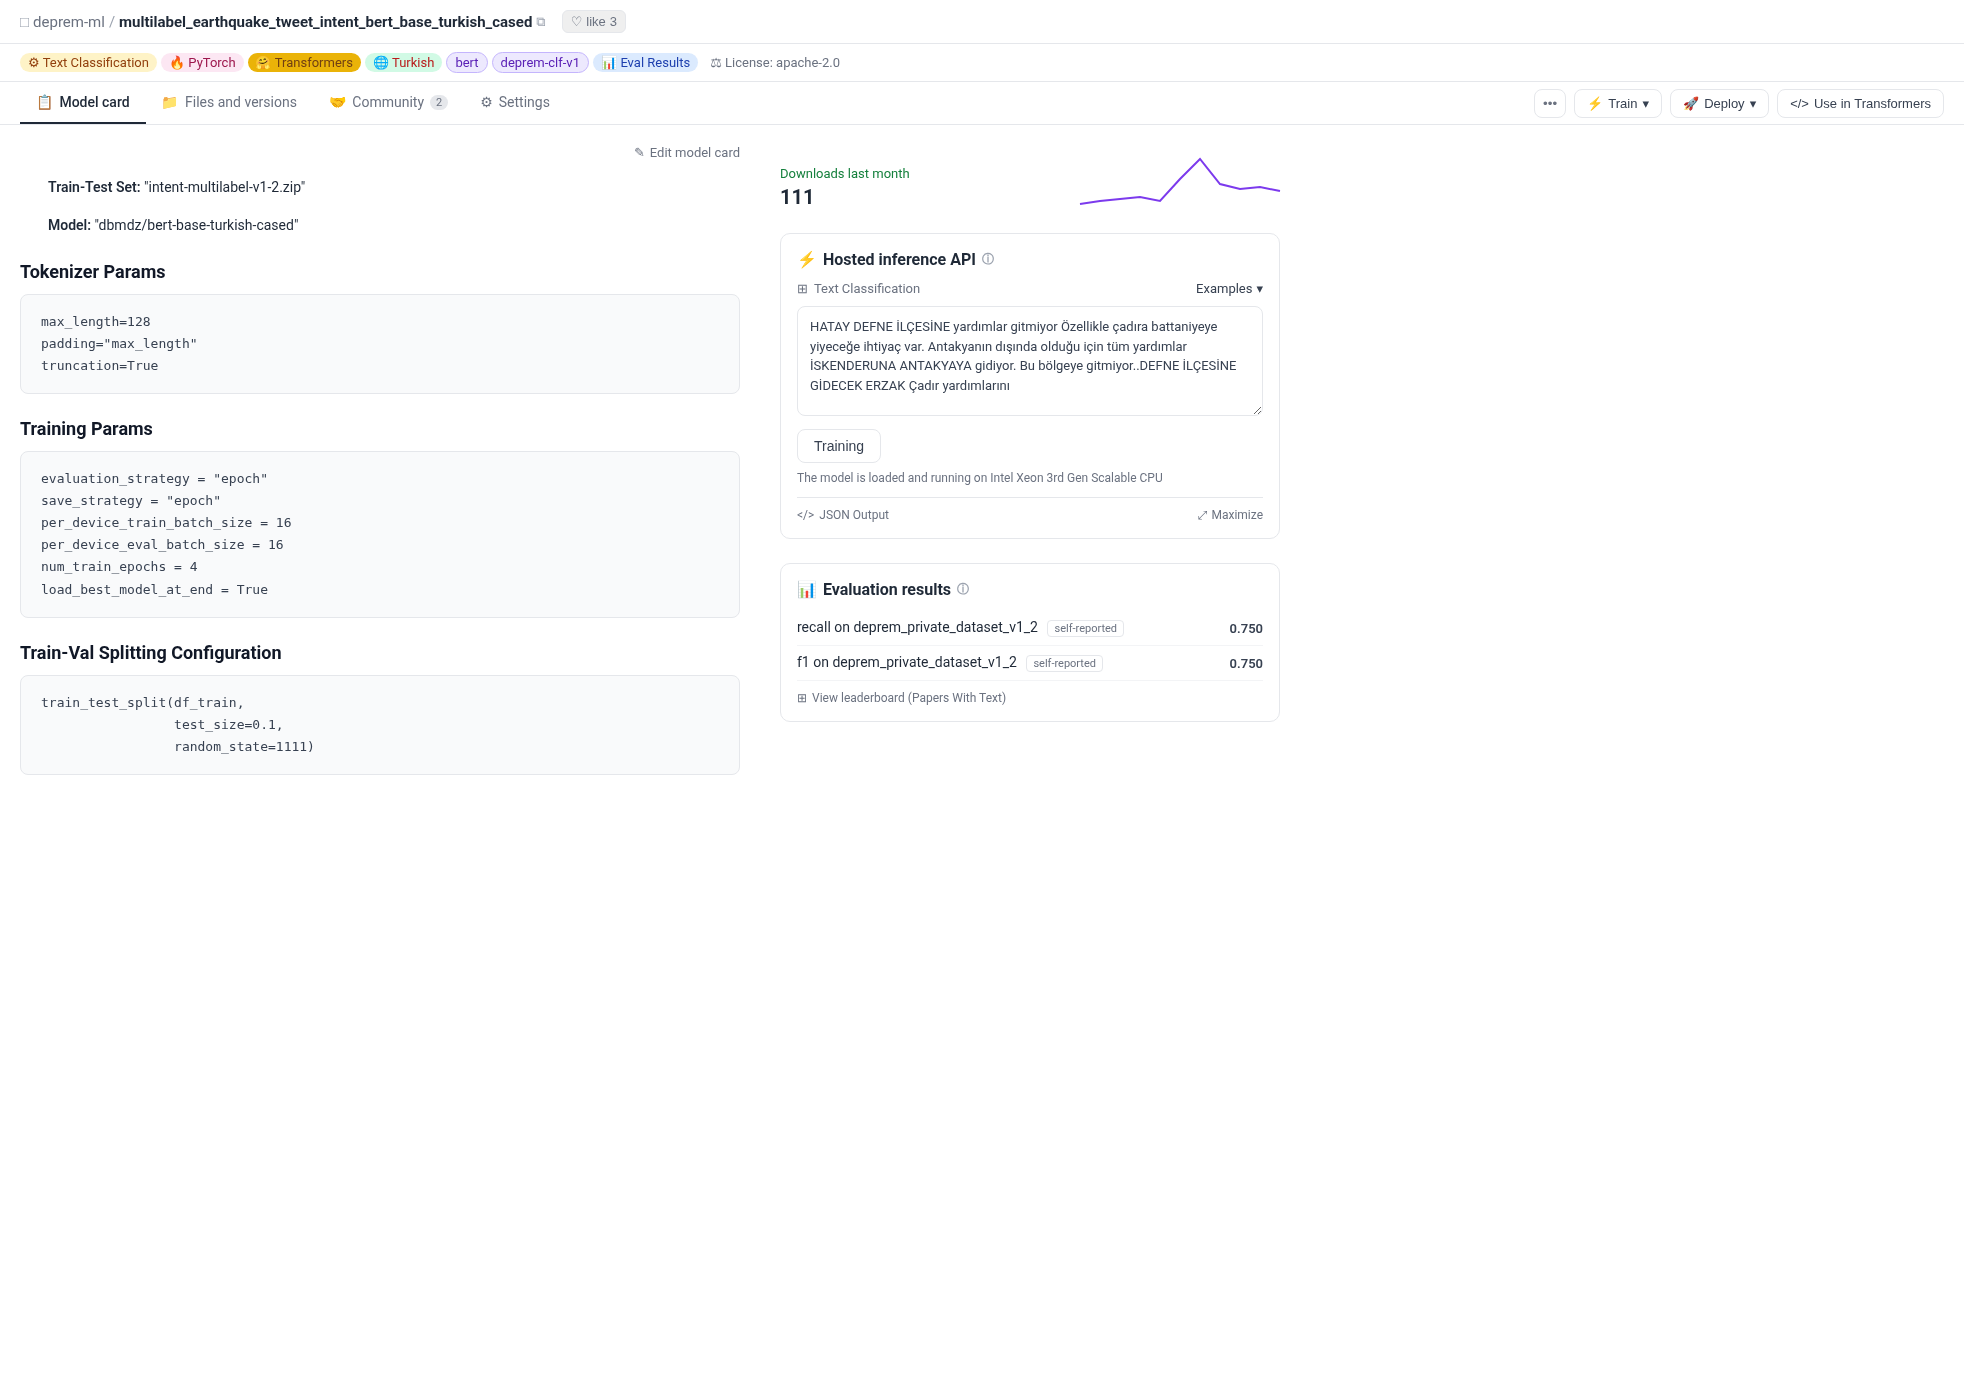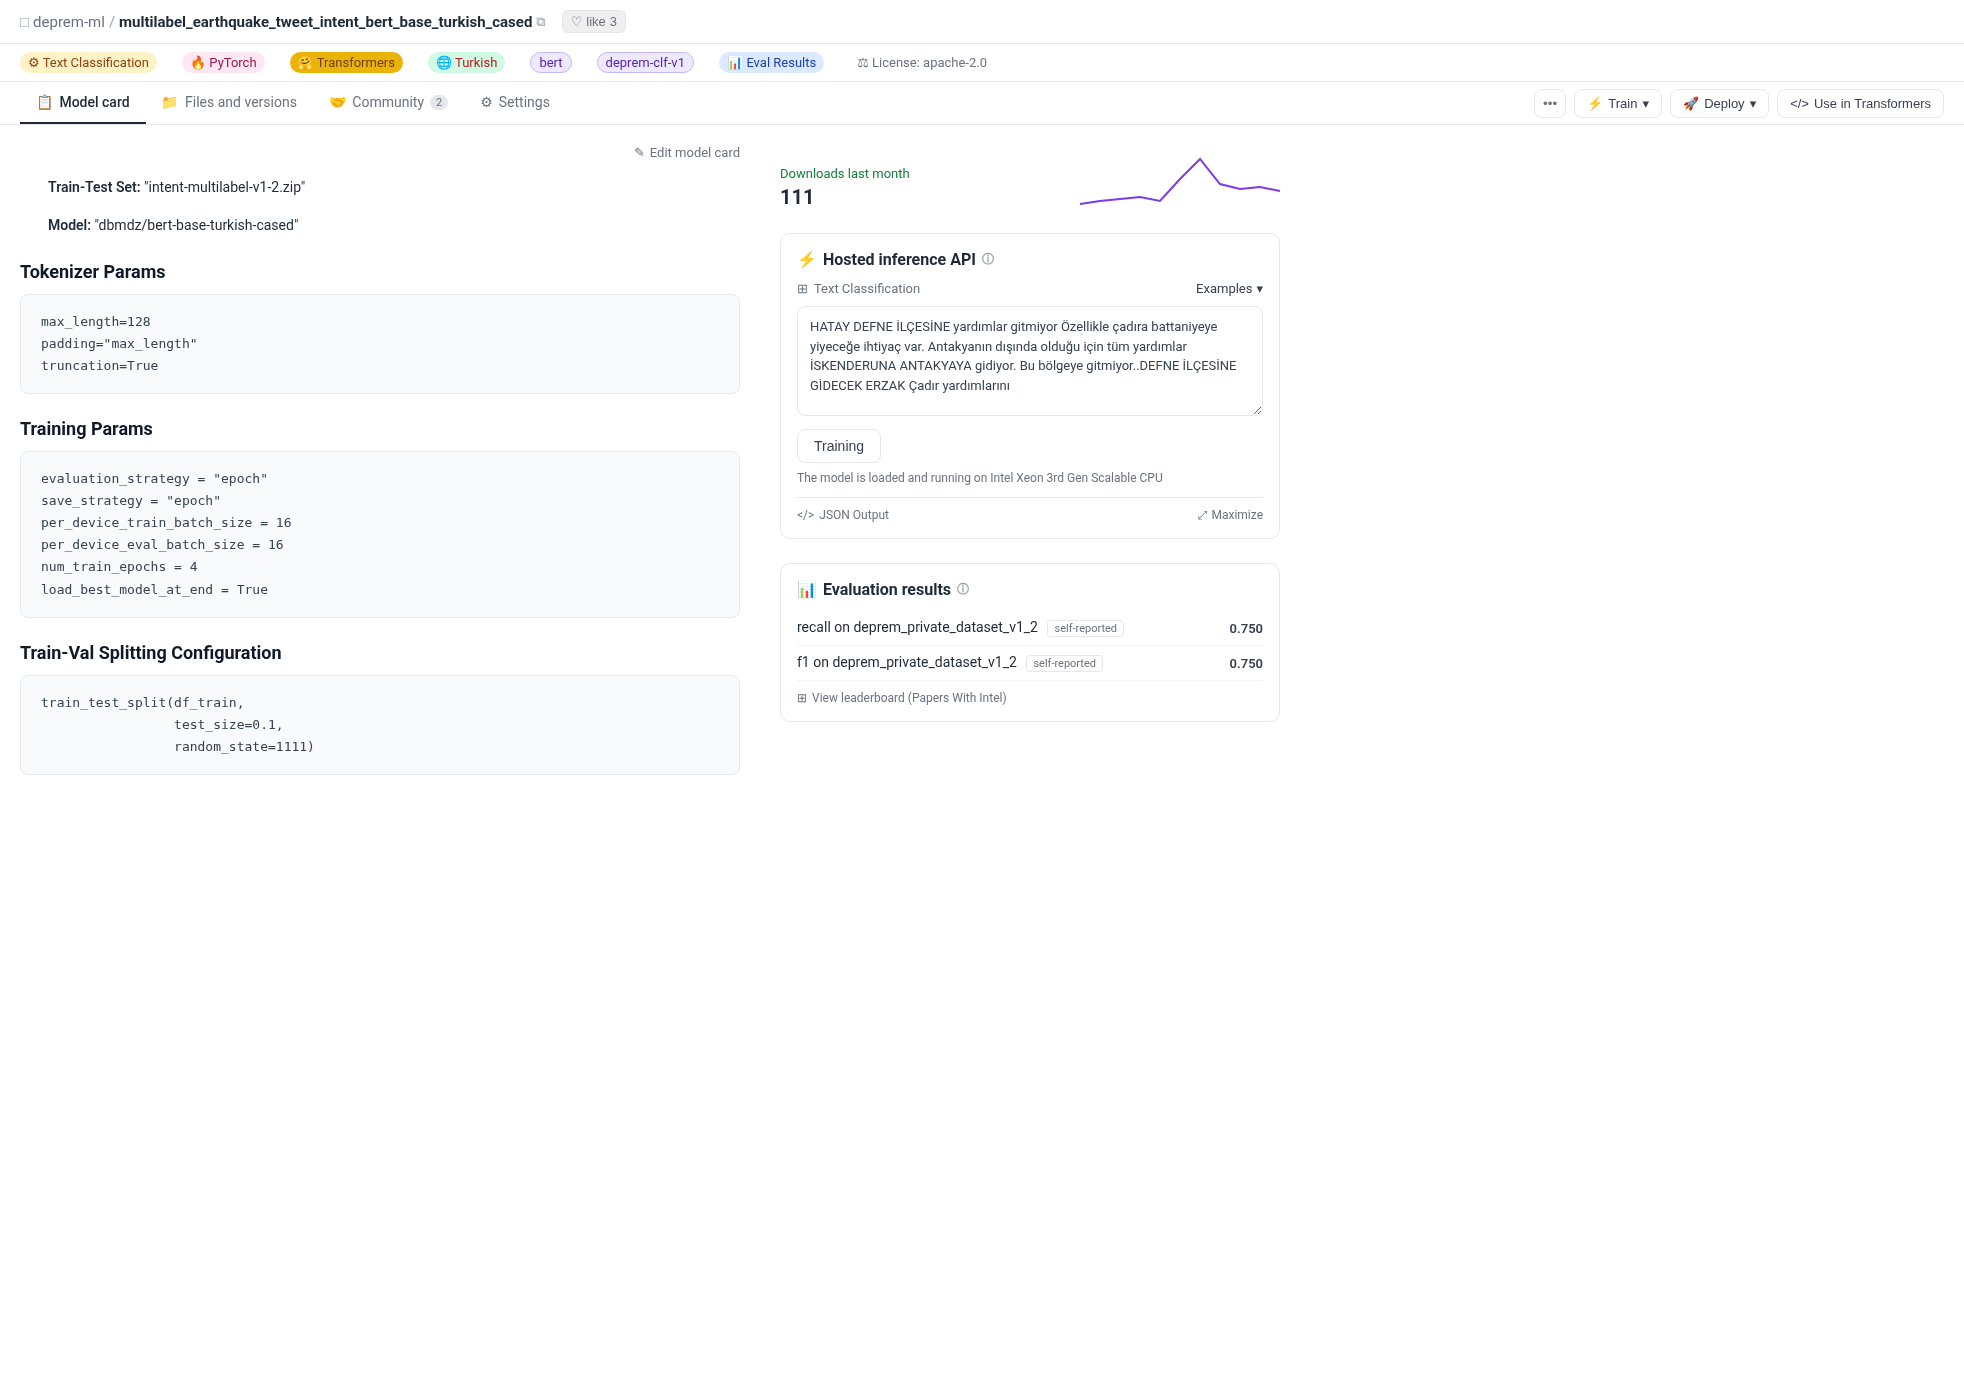--- a/index.html
+++ b/index.html
@@ -5,21 +5,21 @@
     * { box-sizing: border-box; margin: 0; padding: 0; }
     body { font-family: -apple-system, BlinkMacSystemFont, 'Segoe UI', Roboto, sans-serif; font-size: 14px; color: #1f2937; background: #fff; }
 
     .top-bar { display: flex; align-items: center; padding: 10px 20px; border-bottom: 1px solid #e5e7eb; gap: 6px; }
     .repo-path { display: flex; align-items: center; gap: 4px; font-size: 15px; }
     .repo-path .org { color: #6b7280; }
     .repo-path .sep { color: #9ca3af; }
     .copy-icon { color: #9ca3af; cursor: pointer; font-size: 13px; }
     .like-btn { display: flex; align-items: center; gap: 4px; margin-left: 10px; border: 1px solid #e5e7eb; border-radius: 6px; padding: 3px 8px; cursor: pointer; color: #6b7280; font-size: 13px; }
 
-    .tags-bar { display: flex; padding: 8px 20px; gap: 25px; flex-wrap: wrap; border-bottom: 1px solid #e5e7eb; }
+    .tags-bar { display: flex; align-items: center; padding: 8px 20px; gap: 4px; flex-wrap: wrap; border-bottom: 1px solid #e5e7eb; }
     .tag { display: flex; align-items: center; gap: 4px; font-size: 13px; padding: 2px 8px; border-radius: 12px; cursor: pointer; }
     .tag-task { background: #fef3c7; color: #92400e; }
     .tag-pytorch { background: #fce7f3; color: #9d174d; }
     .tag-transformers { background: #eab308; color: #713f12; }
     .tag-turkish { background: #d1fae5; color: #b91c1c; }
     .tag-bert { background: #ede9fe; color: #5b21b6; border: 1px solid #c4b5fd; }
     .tag-deprem { background: #ede9fe; color: #5b21b6; border: 1px solid #c4b5fd; }
     .tag-eval { background: #dbeafe; color: #1e40af; }
     .tag-license { color: #6b7280; }
 
@@ -255,17 +255,17 @@
       </div>
       <div class="eval-row">
         <div>
           <span>f1 on deprem_private_dataset_v1_2</span>
           <span class="eval-badge">self-reported</span>
         </div>
         <div class="eval-value">0.750</div>
       </div>
       <div class="leaderboard-link">
         <span>⊞</span>
-        <span>View leaderboard (Papers With Intel)</span>
+        <span>View leaderboard (Papers With Text)</span>
       </div>
     </div>
   </div>
 </div>
 
 </body></html>

